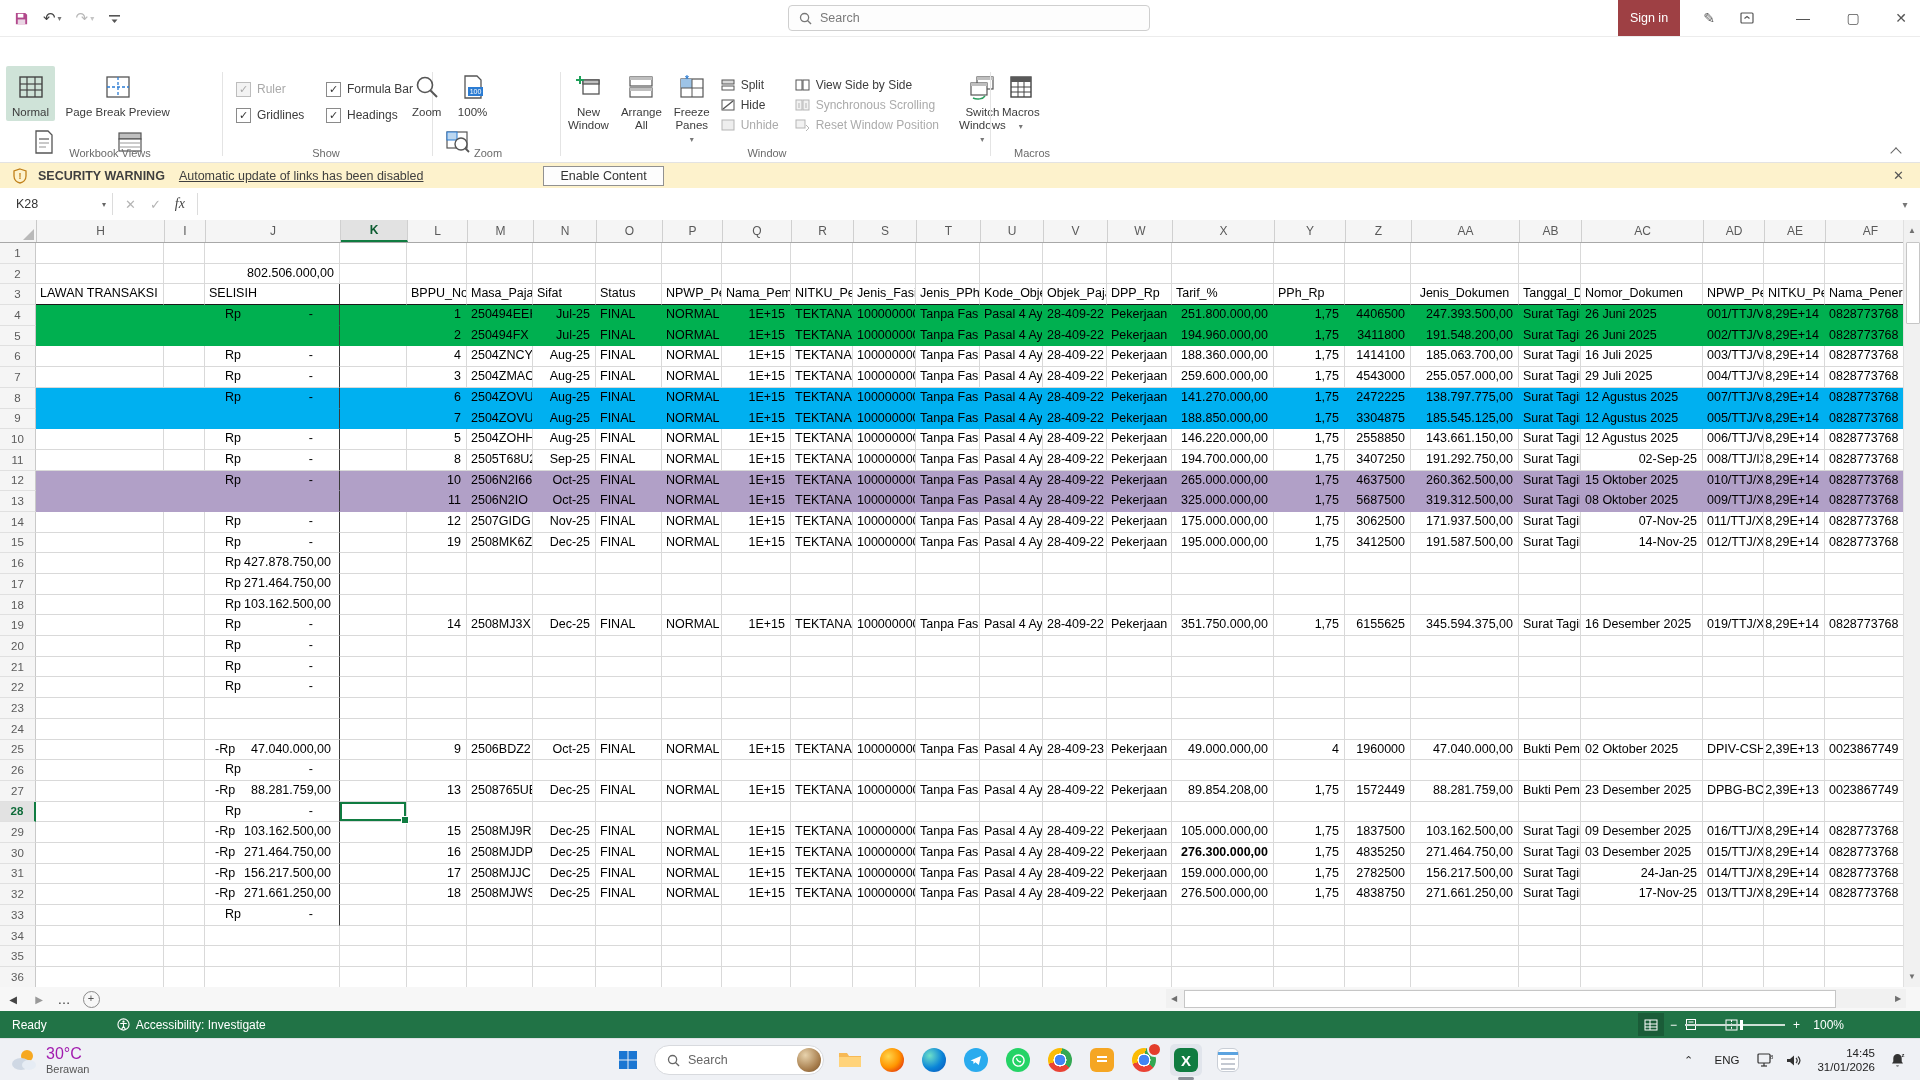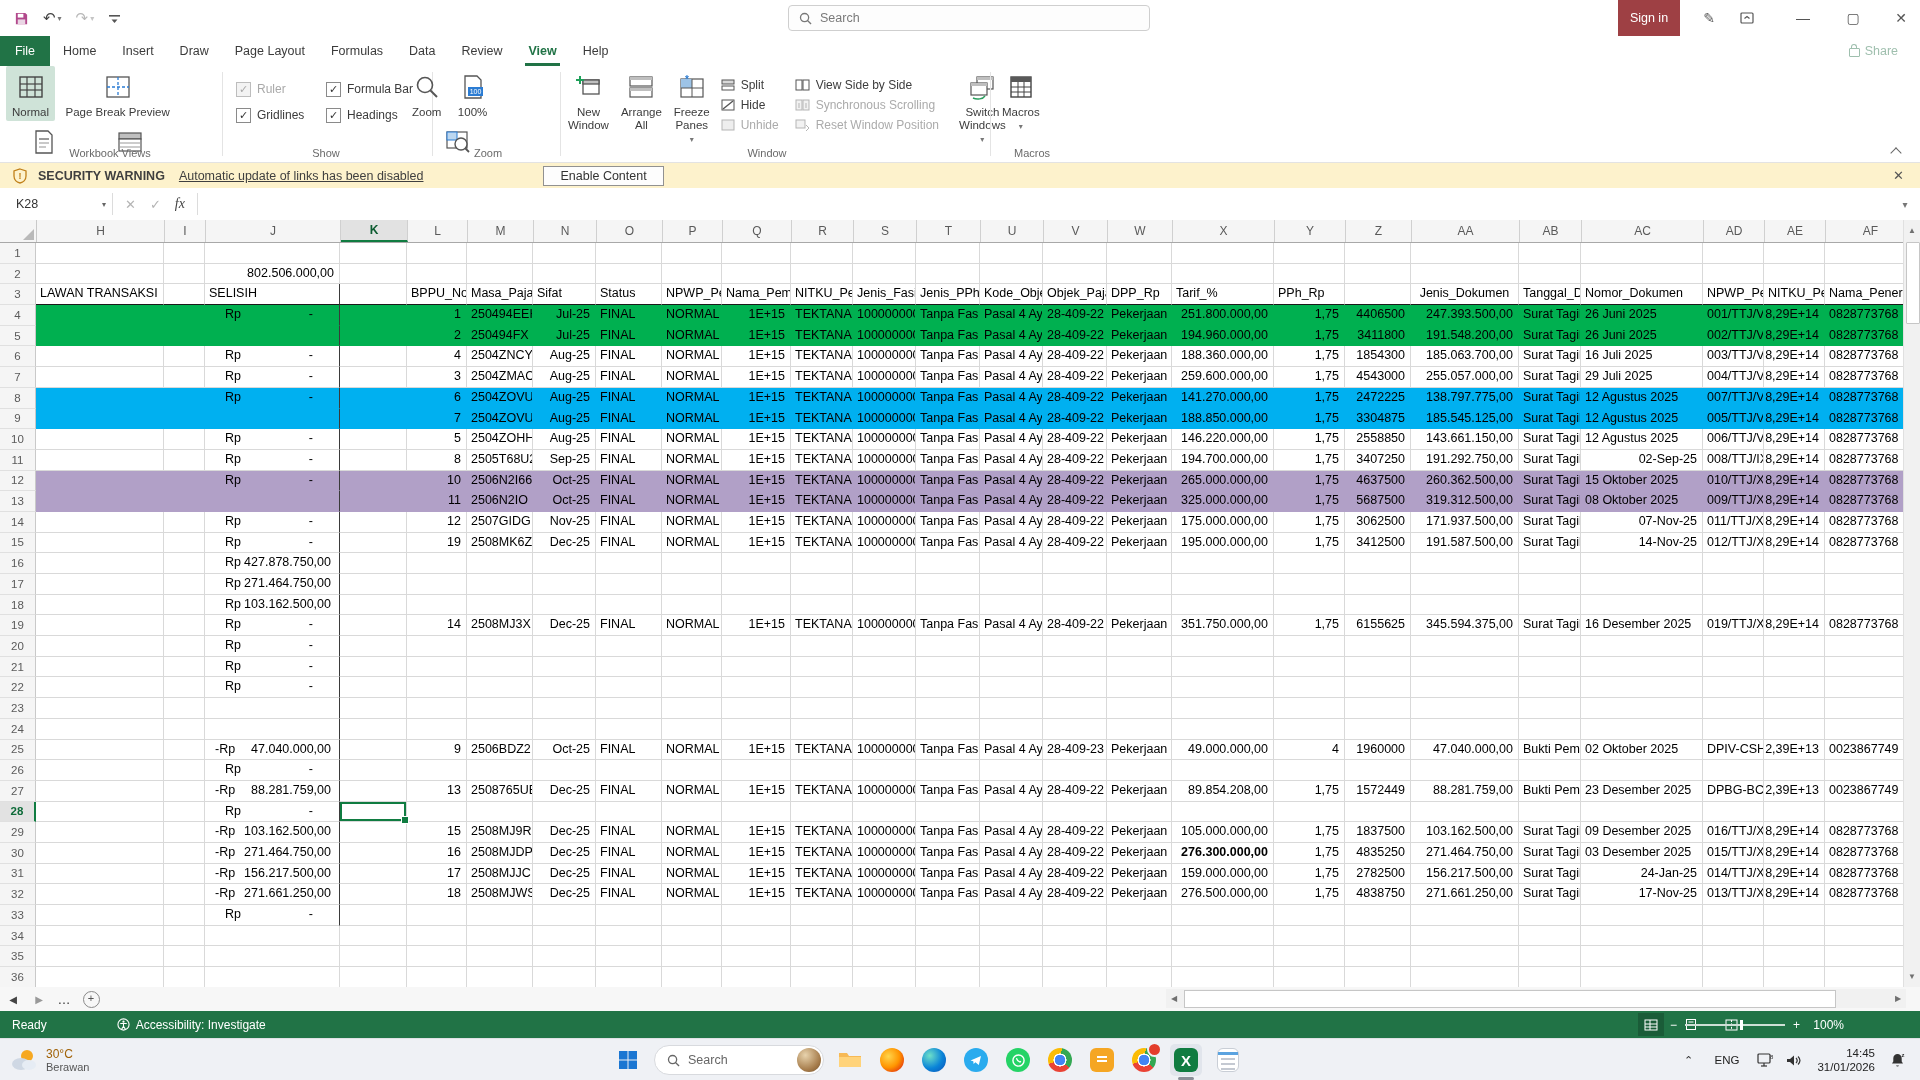--- a/index.html
+++ b/index.html
@@ -107,21 +107,21 @@
   #access{margin-left:70px;display:flex;align-items:center;gap:6px;}
   .sview{position:absolute;top:2px;width:26px;height:23px;display:flex;align-items:center;justify-content:center;}
   .sview.on{background:#1a5c38;}
   #zoomctl{position:absolute;right:120px;top:0;height:27px;display:flex;align-items:center;gap:8px;}
   #ztrack{position:relative;width:100px;height:2px;background:#cfe0d6;}
   #zthumb{position:absolute;left:55px;top:-4px;width:3px;height:10px;background:#fff;}
   #zoompct{position:absolute;right:76px;top:0;height:27px;display:flex;align-items:center;}
   
   #taskbar{position:absolute;left:0;top:1038px;width:1920px;height:42px;background:#eff1f5;border-top:1px solid #dfe1e5;}
   #weather{position:absolute;left:10px;top:0;height:42px;display:flex;align-items:center;gap:8px;}
-  #wtemp{font-size:12px;color:#a16207;}
+  #wtemp{font-size:16px;color:#a21caf;}
   #wcond{font-size:11px;color:#555;}
   .tkicons{position:absolute;left:612px;top:0;height:42px;display:flex;align-items:center;gap:10px;}
   .tkbtn{width:32px;height:32px;border-radius:5px;display:flex;align-items:center;justify-content:center;position:relative;}
   .tkbtn.activeapp{background:#e1e5ec;}
   .tkbtn.activeapp::after{content:"";position:absolute;bottom:-4px;left:8px;width:16px;height:3px;border-radius:2px;background:#8a8f98;}
   #tk-search{width:170px;height:30px;background:#fff;border:1px solid #d8dade;border-radius:15px;display:flex;align-items:center;gap:8px;padding-left:12px;box-sizing:border-box;font-size:12.5px;color:#666;position:relative;}
   #tk-search .horse{position:absolute;right:2px;top:2px;width:24px;height:24px;border-radius:50%;background:radial-gradient(circle at 35% 30%,#e8d3ad,#a57b4a 65%,#6e4f2c);}
   .appdot{position:absolute;right:-2px;top:-2px;width:11px;height:11px;border-radius:50%;background:#e33e2b;border:2px solid #eff1f5;}
   #tray{position:absolute;right:0;top:0;height:42px;display:flex;align-items:center;}
   #tray .chev{width:28px;text-align:center;color:#333;font-size:11px;}
@@ -168,36 +168,20 @@
       <svg width="14" height="14" viewBox="0 0 14 14">
           <rect x="1" y="2" width="12" height="10" rx="1" fill="none" stroke="#555" stroke-width="1.2"></rect>
           <path d="M4.5 7.5 7 5.5l2.5 2" fill="none" stroke="#555" stroke-width="1.2"></path>
         </svg>
     </div>
     <div class="tb-ico" style="left:1786px">—</div>
     <div class="tb-ico" style="left:1836px">▢</div>
     <div class="tb-ico" style="left:1884px">✕</div>
   </div>
 
-  <div id="menubar">
-    <div id="file-tab" class="mtab-file">File</div>
-    <div class="mtab">Home</div>
-    <div class="mtab">Insert</div>
-    <div class="mtab">Draw</div>
-    <div class="mtab">Page Layout</div>
-    <div class="mtab">Formulas</div>
-    <div class="mtab">Data</div>
-    <div class="mtab">Review</div>
-    <div class="mtab active">View</div>
-    <div class="mtab">Help</div>
-    <div id="share-btn">
-      <span class="lock"></span>
-      <span>Share</span>
-    </div>
-  </div>
 
   <div id="ribbon">
 
     <div class="rgroup" style="left:6px;width:208px;">
       <div class="bigbtn sel">
         <span class="bi">
             <svg width="26" height="26" viewBox="0 0 26 26">
               <rect x="2" y="3" width="22" height="20" fill="none" stroke="#444" stroke-width="1.4"></rect>
               <line x1="2" y1="10" x2="24" y2="10" stroke="#444" stroke-width="1.2"></line>
               <line x1="2" y1="16" x2="24" y2="16" stroke="#444" stroke-width="1.2"></line>
@@ -649,21 +633,21 @@
           <div class="cell al" style="width: 60px;">NORMAL</div>
           <div class="cell ar" style="width: 69px;">1E+15</div>
           <div class="cell al" style="width: 62px;">TEKTANA T</div>
           <div class="cell al" style="width: 63px;">1000000000</div>
           <div class="cell al" style="width: 64px;">Tanpa Fasi</div>
           <div class="cell al" style="width: 63px;">Pasal 4 Aya</div>
           <div class="cell al" style="width: 64px;">28-409-22</div>
           <div class="cell al" style="width: 65px;">Pekerjaan K</div>
           <div class="cell ar" style="width: 102px;">188.360.000,00</div>
           <div class="cell ar" style="width: 71px;">1,75</div>
-          <div class="cell ar" style="width: 66px;">1854300</div>
+          <div class="cell ar" style="width: 66px;">1414100</div>
           <div class="cell ar" style="width: 108px;">185.063.700,00</div>
           <div class="cell al" style="width: 62px;">Surat Tagih</div>
           <div class="cell al" style="width: 122px;">16 Juli 2025</div>
           <div class="cell al" style="width: 61px;">003/TTJ/VI</div>
           <div class="cell ar" style="width: 61px;">8,29E+14</div>
           <div class="cell al" style="width: 90px;">0828773768</div>
         </div>
         <div class="grow">
           <div class="gut">7</div>
           <div class="cell" style="width: 128px;"></div>

